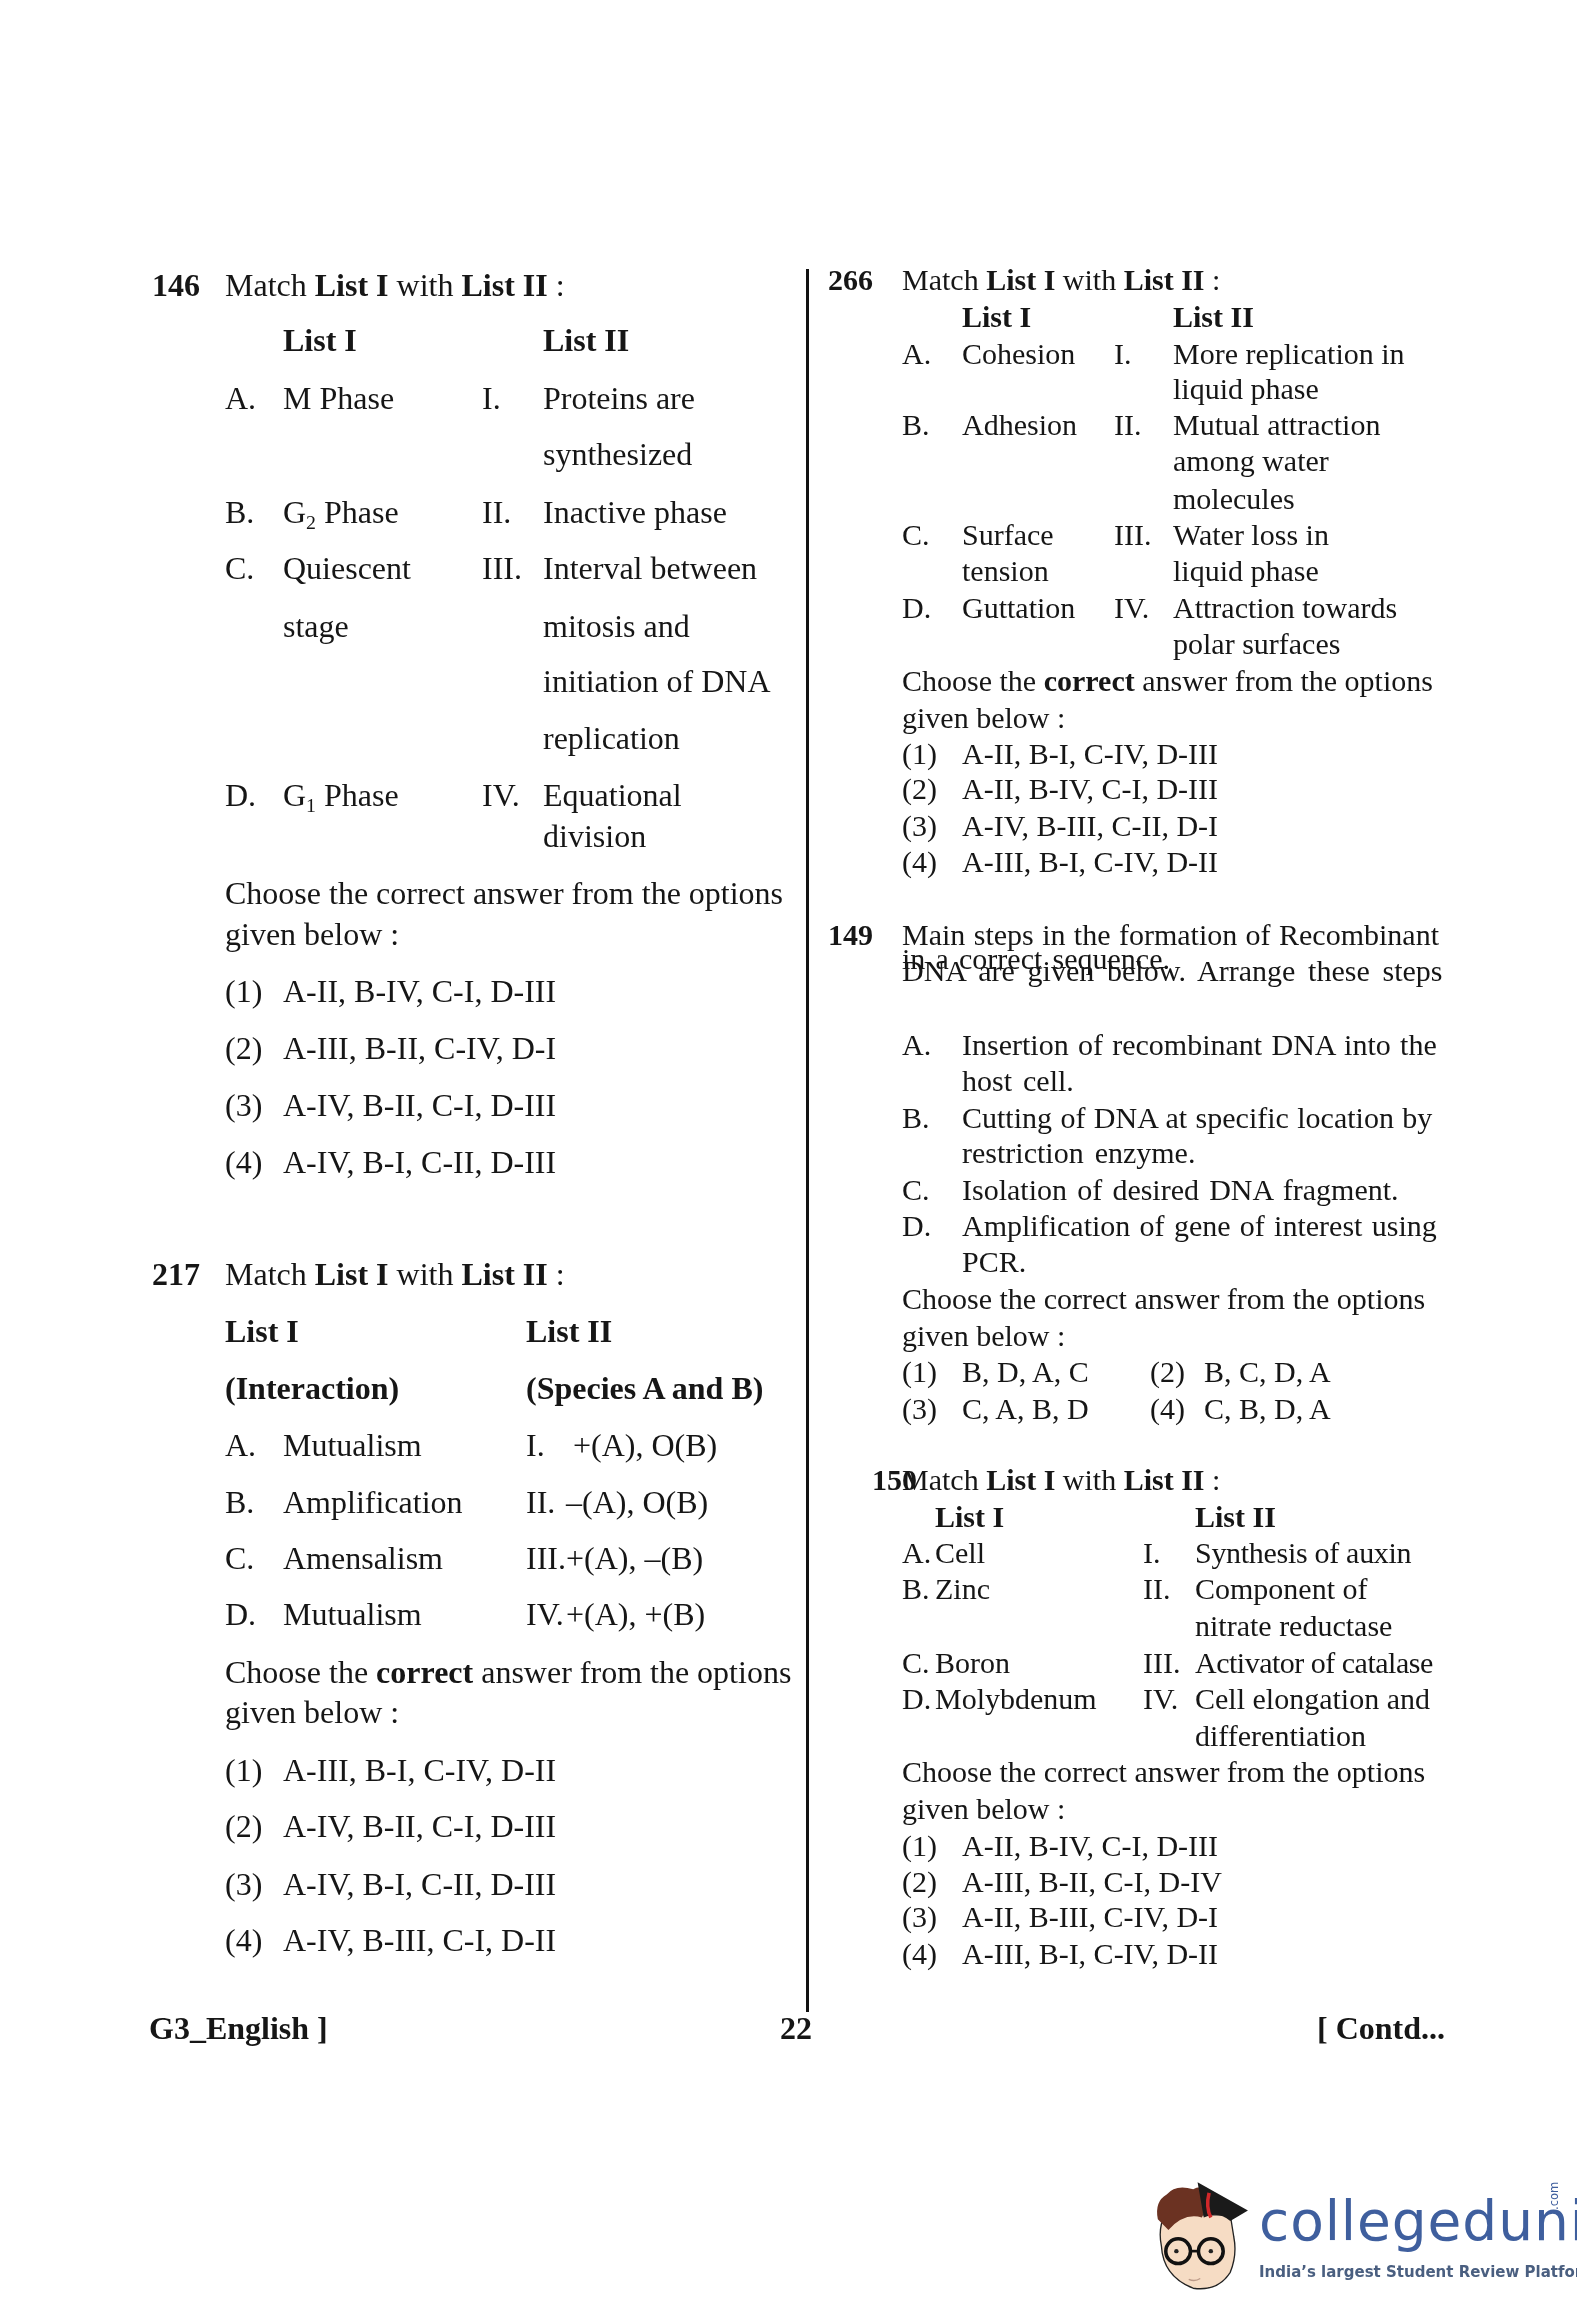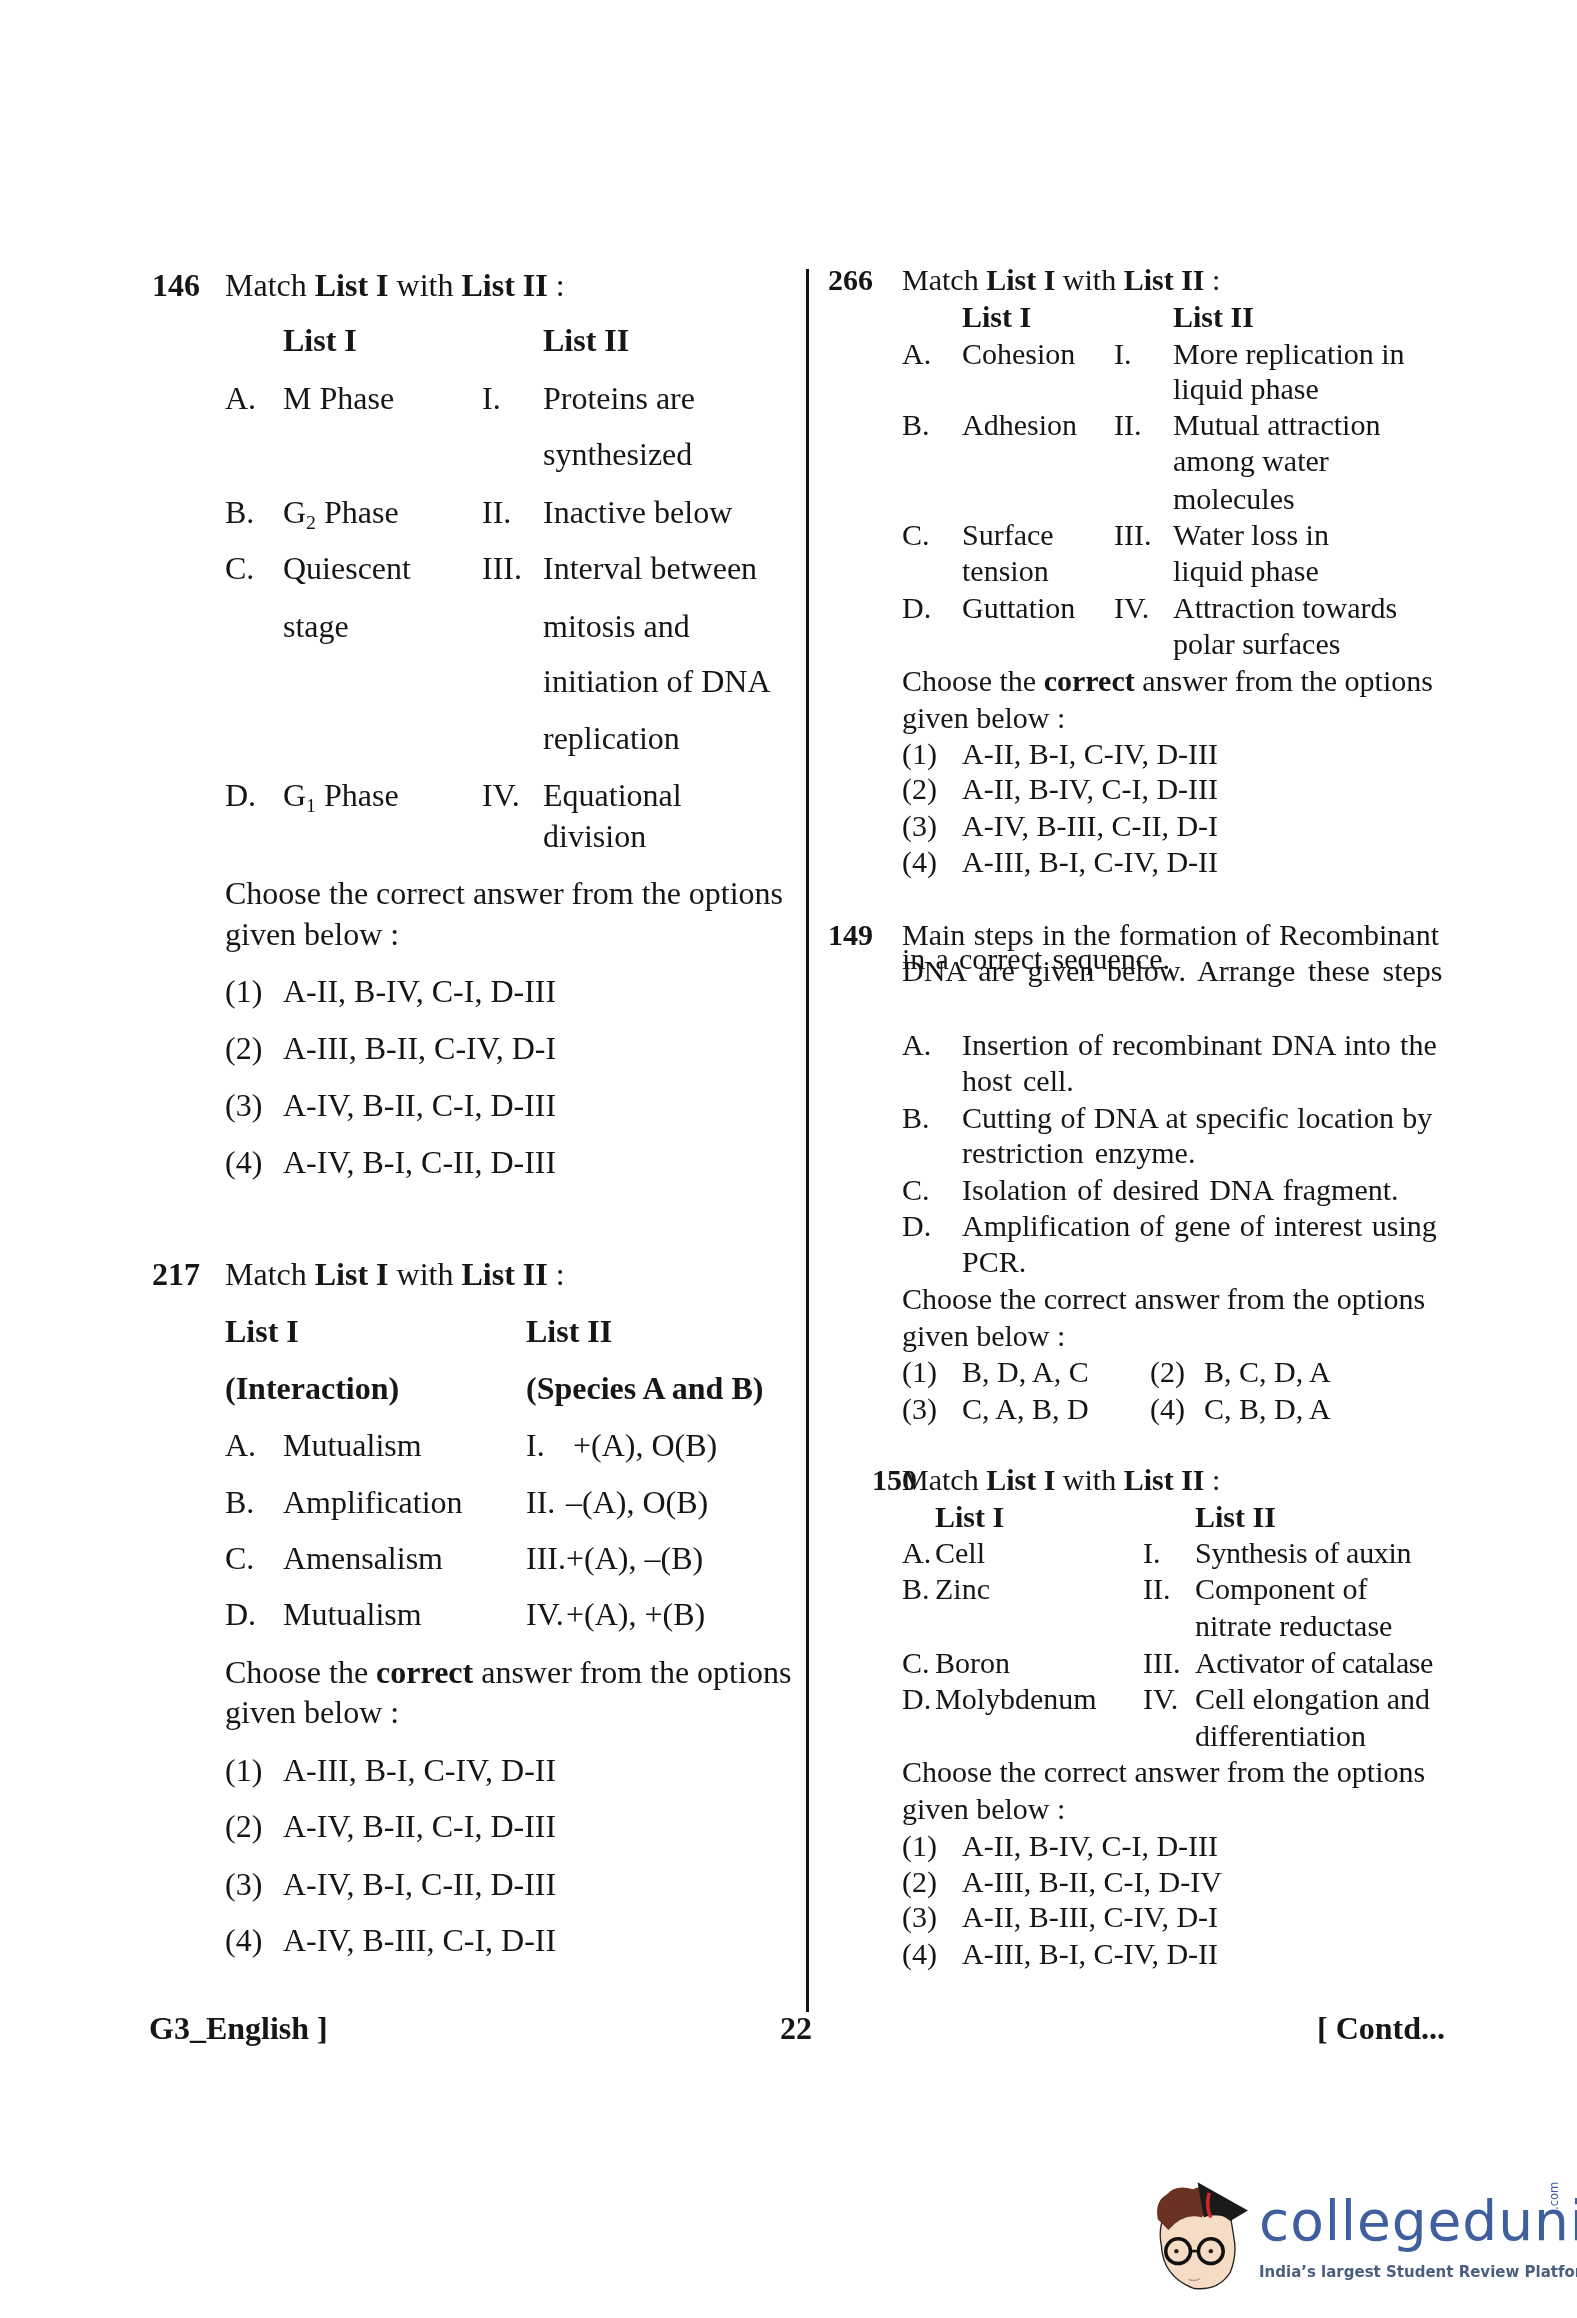--- a/index.html
+++ b/index.html
@@ -31,21 +31,21 @@
 
   <div class="ln" style="left:225px;top:382px">A.</div>
   <div class="ln" style="left:283px;top:382px">M Phase</div>
   <div class="ln" style="left:482px;top:382px">I.</div>
   <div class="ln" style="left:543px;top:382px">Proteins are</div>
   <div class="ln" style="left:543px;top:438px">synthesized</div>
 
   <div class="ln" style="left:225px;top:496px">B.</div>
   <div class="ln" style="left:283px;top:496px"><span>G</span><sub>2</sub><span> Phase</span></div>
   <div class="ln" style="left:482px;top:496px">II.</div>
-  <div class="ln" style="left:543px;top:496px">Inactive below</div>
+  <div class="ln" style="left:543px;top:496px">Inactive phase</div>
 
   <div class="ln" style="left:225px;top:552px">C.</div>
   <div class="ln" style="left:283px;top:552px">Quiescent</div>
   <div class="ln" style="left:283px;top:610px">stage</div>
   <div class="ln" style="left:482px;top:552px">III.</div>
   <div class="ln" style="left:543px;top:552px">Interval between</div>
   <div class="ln" style="left:543px;top:610px">mitosis and</div>
   <div class="ln" style="left:543px;top:665px">initiation of DNA</div>
   <div class="ln" style="left:543px;top:722px">replication</div>
 

